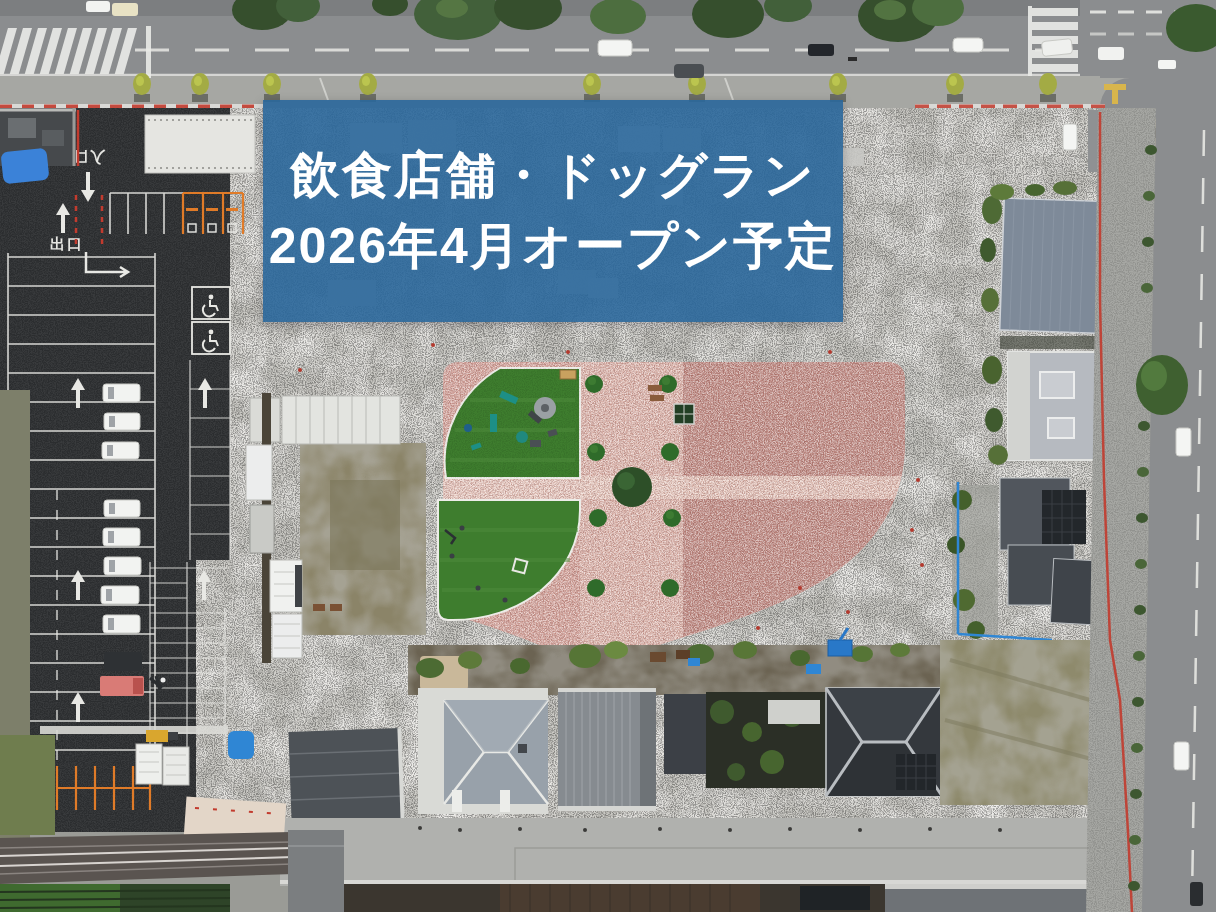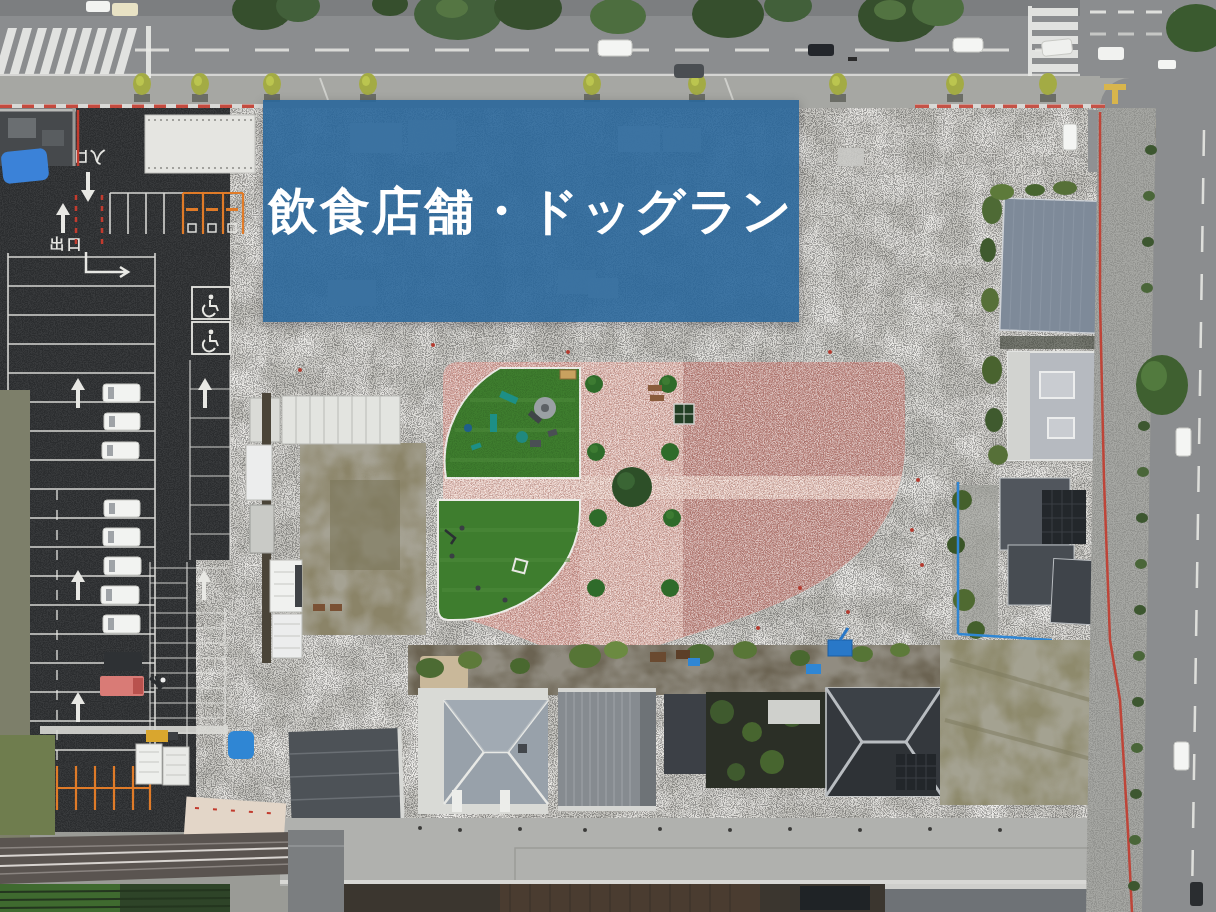--- a/index.html
+++ b/index.html
@@ -17,21 +17,21 @@
     --tarp-blue: #2f86d4;
   }
   html,body{margin:0;padding:0;background:#222;}
   .stage{
     position:relative;width:1216px;height:912px;overflow:hidden;
     font-family:"Liberation Sans","DejaVu Sans",sans-serif;
     background:var(--gravel);
   }
   .stage svg{display:block;position:absolute;inset:0;}
   .banner{
-    position:absolute;left:263px;top:100px;width:536px;height:222px;
+    position:absolute;left:263px;top:100px;width:580px;height:222px;
     background:var(--banner-blue);
     box-shadow:0 3px 10px rgba(0,0,20,.25);
     display:flex;flex-direction:column;align-items:center;justify-content:center;
     gap:16px;
   }
   .banner .line{
     color:var(--banner-text);font-weight:700;font-size:50px;line-height:1.1;
     letter-spacing:2px;white-space:nowrap;text-align:center;
   }
   .ground-label{font-weight:700;fill:#e6e6e2;font-size:15px;letter-spacing:2px;}
@@ -791,14 +791,15 @@
     <rect x="1042" y="40" width="30" height="15" rx="4" fill="#eff0ee" stroke="#c8c9c5" transform="rotate(-6 1057 47)"></rect>
     <rect x="1098" y="47" width="26" height="13" rx="3" fill="#f1f2f0"></rect>
     <rect x="1158" y="60" width="18" height="9" rx="2" fill="#f4f5f3"></rect>
     <rect x="1063" y="124" width="14" height="26" rx="3" fill="#f4f5f3" stroke="#c8c9c5"></rect>
     <rect x="848" y="57" width="9" height="4" fill="#2a2a2a"></rect>
   </g>
 </svg>
 
 <div class="banner">
   <div class="line">飲食店舗・ドッグラン</div>
+  <div class="line">2026年4月オープン予定</div>
 </div>
 </div>
 
 </body></html>

